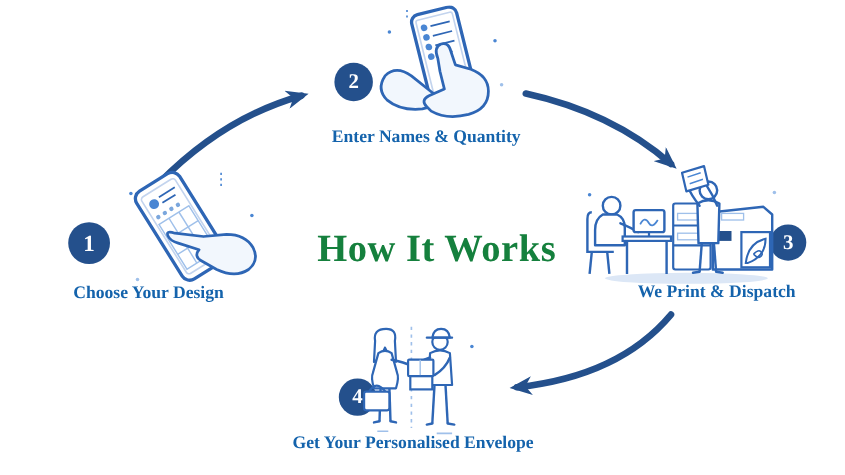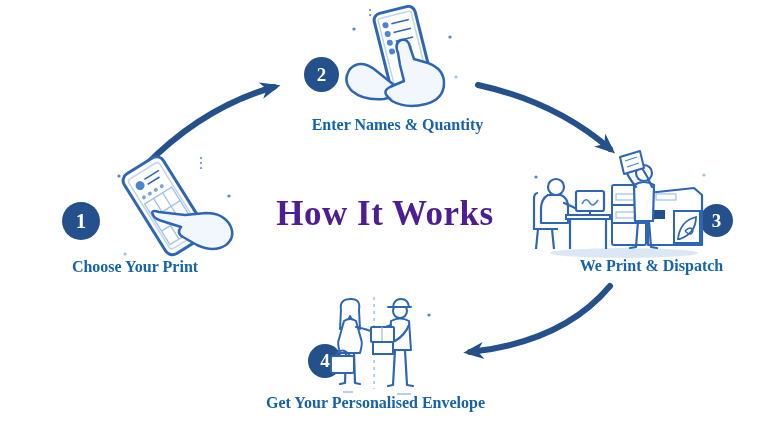--- a/index.html
+++ b/index.html
@@ -1,22 +1,22 @@
 <!DOCTYPE html>
 <html><head>
 <meta charset="utf-8">
 <style>
   html,body{margin:0;padding:0;background:#ffffff;}
   .canvas{
     position:relative; width:768px; height:432px; background:#ffffff;
     font-family:"Liberation Serif","DejaVu Serif",serif; overflow:hidden;
   }
   .title{
-    position:absolute; left:250px; top:192px; width:266px; margin:2px;
-    text-align:center; font-size:35px; font-weight:700; color:#4c1d95;
+    position:absolute; left:250px; top:192px; width:266px; margin:14px;
+    text-align:center; font-size:35px; font-weight:700; color:#15803d;
     letter-spacing:0.5px;
   }
   .arrows{position:absolute; left:0; top:0; width:768px; height:432px; pointer-events:none;}
   .badge{
     position:absolute; border-radius:50%; background:#24508c; color:#ffffff;
     display:flex; align-items:center; justify-content:center; font-weight:700;
   }
   .b1{left:62px;  top:202px; width:38px; height:38px; font-size:21px;}
   .b2{left:304px; top:57px;  width:35px; height:35px; font-size:19px;}
   .b3{left:700px; top:204px; width:33px; height:33px; font-size:19px;}
@@ -24,21 +24,21 @@
   .illus{position:absolute;}
   .i1{left:101px; top:154px; width:138px; height:112px;}
   .i2{left:340px; top:5px;   width:122px; height:110px;}
   .i3{left:528px; top:147px; width:182px; height:113px;}
   .i4{left:327px; top:295px; width:110px; height:106px;}
   .label{
     position:absolute; text-align:center; font-weight:700; color:#1463ac;
     font-size:16px; line-height:1.15;
   }
   .l1{left:35px;  top:258px; width:200px;}
-  .l2{left:300px; top:116px; width:195px;}
+  .l2{left:290px; top:116px; width:195px;}
   .l3{left:559px; top:257px; width:185px;}
   .l4{left:248px; top:394px; width:255px;}
 </style>
 </head>
 <body>
 
 <div class="canvas">
 
   <svg class="arrows" viewBox="0 0 768 432" aria-hidden="true">
     <defs>
@@ -75,21 +75,21 @@
         <g stroke="#9fc0ea" stroke-width="1.3" fill="none">
           <rect x="49" y="41" width="32" height="48"></rect>
           <line x1="59.6" y1="41" x2="59.6" y2="89"></line>
           <line x1="70.3" y1="41" x2="70.3" y2="89"></line>
           <line x1="49" y1="57" x2="81" y2="57"></line>
           <line x1="49" y1="73" x2="81" y2="73"></line>
         </g>
       </g>
       <path d="M58 58 Q49 55 52 61 Q54 65 61 67 L80 73 Q75 79 82 83 L96 91 Q113 99 125 91 Q135 83 129 71 Q122 59 105 59 L84 61 Z" fill="#f2f7fd" stroke="#2e66b5" stroke-width="2.5" stroke-linejoin="round"></path>
     </svg>
-    <div class="label l1">Choose Your Print</div>
+    <div class="label l1">Choose Your Design</div>
   </div>
 
   <div class="step">
     <div class="badge b2">2</div>
     <svg class="illus i2" viewBox="0 0 122 110">
       <line x1="30" y1="4" x2="30" y2="13" stroke="#4a86d3" stroke-width="1.5" stroke-dasharray="2 3"></line>
       <circle cx="14" cy="24" r="1.6" fill="#4a86d3"></circle>
       <circle cx="110" cy="32" r="1.6" fill="#4a86d3"></circle>
       <circle cx="116" cy="72" r="1.6" fill="#9fc0ea"></circle>
       <g transform="rotate(-14 62 45)">

